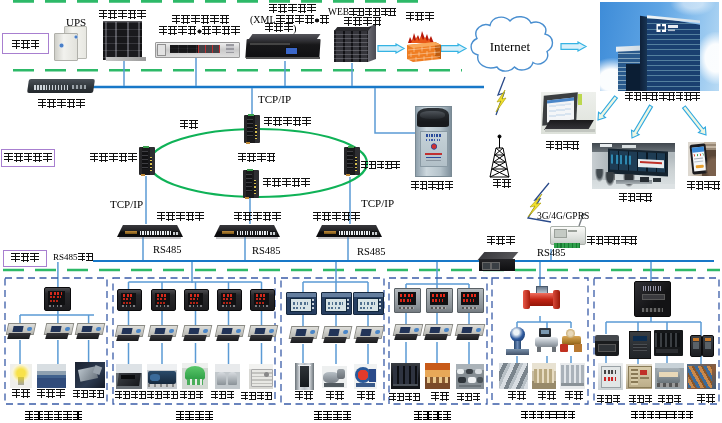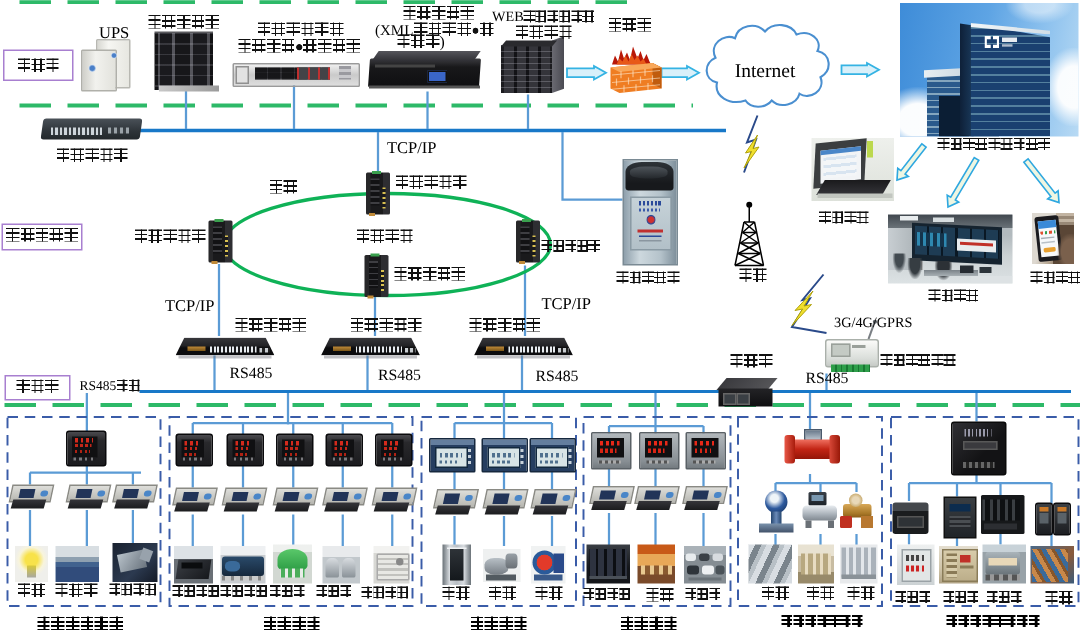--- a/index.html
+++ b/index.html
@@ -589,21 +589,21 @@
 <div class="t" style="left:361px;top:198px;font-size:11px;">TCP/IP</div>
 <div class="t" style="left:156px;top:212px;font-size:10.5px;"><i></i><i></i><i></i><i></i><i></i></div>
 <div class="t" style="left:233px;top:212px;font-size:10.5px;"><i></i><i></i><i></i><i></i><i></i></div>
 <div class="t" style="left:312px;top:212px;font-size:10.5px;"><i></i><i></i><i></i><i></i><i></i></div>
 <div class="t" style="left:153px;top:245px;font-size:10.5px;">RS485</div>
 <div class="t" style="left:252px;top:246px;font-size:10.5px;">RS485</div>
 <div class="t" style="left:357px;top:247px;font-size:10.5px;">RS485</div>
 <div class="t sm" style="left:53px;top:252px;font-size:9px;">RS485<i></i><i></i></div>
 <div class="t" style="left:486px;top:236px;font-size:10.5px;"><i></i><i></i><i></i></div>
 <div class="t" style="left:537px;top:248px;font-size:10.5px;">RS485</div>
-<div class="t" style="left:556px;top:211px;font-size:9.5px;">3G/4G/GPRS</div>
+<div class="t" style="left:537px;top:211px;font-size:9.5px;">3G/4G/GPRS</div>
 <div class="t mid" style="left:587px;top:236px;font-size:10.5px;"><i></i><i></i><i></i><i></i><i></i><i></i></div>
 <div class="t" style="left:11px;top:389px;font-size:10.5px;"><i></i><i></i></div>
 <div class="t" style="left:36px;top:389px;font-size:10.5px;"><i></i><i></i><i></i></div>
 <div class="t sm" style="left:73px;top:389px;font-size:10.5px;"><i></i><i></i><i></i><i></i></div>
 <div class="t sm" style="left:115px;top:390px;font-size:10.5px;"><i></i><i></i><i></i><i></i></div>
 <div class="t sm" style="left:147px;top:390px;font-size:10.5px;"><i></i><i></i><i></i><i></i></div>
 <div class="t sm" style="left:180px;top:390px;font-size:10.5px;"><i></i><i></i><i></i></div>
 <div class="t sm" style="left:211px;top:390px;font-size:10.5px;"><i></i><i></i><i></i></div>
 <div class="t sm" style="left:241px;top:391px;font-size:10.5px;"><i></i><i></i><i></i><i></i></div>
 <div class="t" style="left:294px;top:391px;font-size:10.5px;"><i></i><i></i></div>

